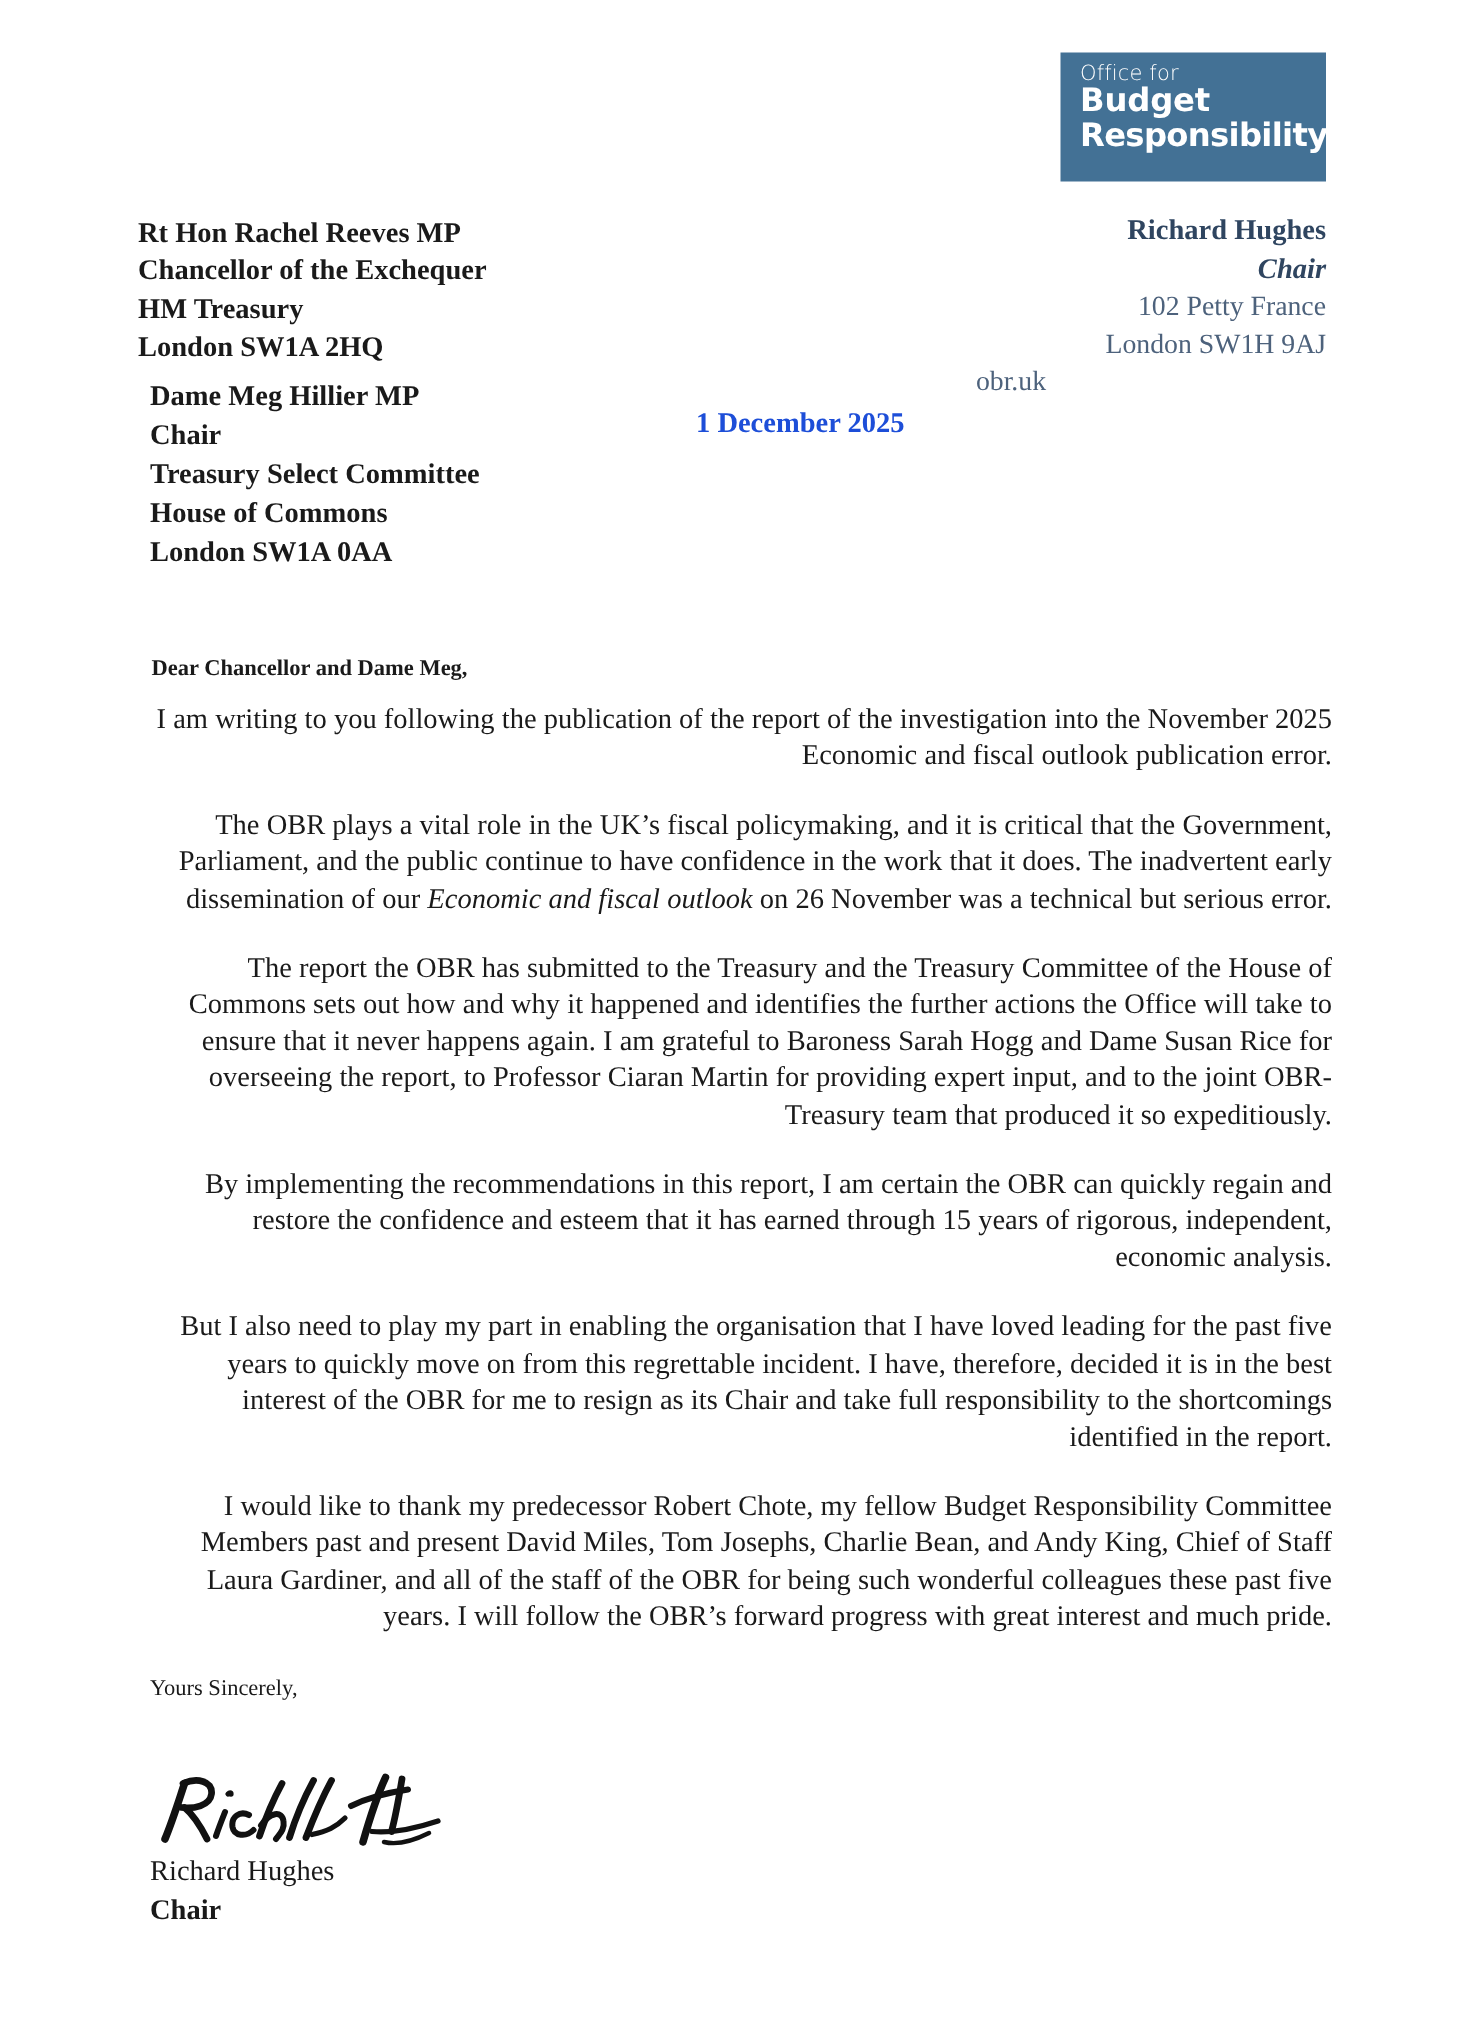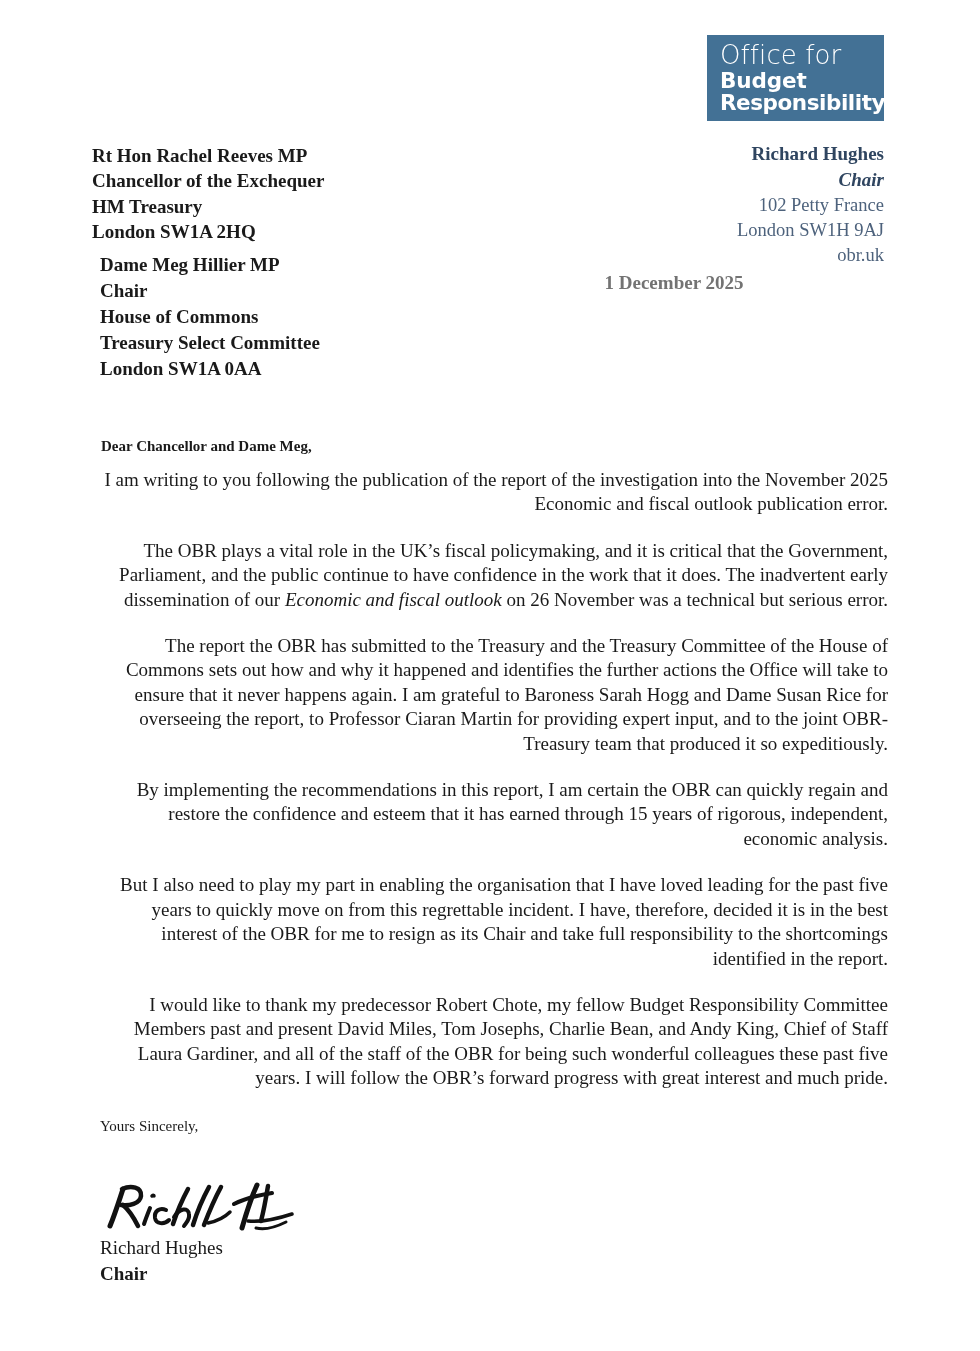--- a/index.html
+++ b/index.html
@@ -26,21 +26,21 @@
     width: 177px;
     height: 86px;
     background: #437195;
     box-sizing: border-box;
     padding: 7px 0 0 13px;
     font-family: "DejaVu Sans", "Liberation Sans", sans-serif;
     color: #ffffff;
     line-height: 1.06;
   }
   .logo-line1 {
-    font-size: 26px;
+    font-size: 14px;
     font-weight: 300;
     letter-spacing: 0.1px;
     display: block;
   }
   .logo-line2, .logo-line3 {
     font-size: 21.5px;
     font-weight: bold;
     letter-spacing: -0.1px;
     display: block;
   }
@@ -70,30 +70,31 @@
   }
   .sender-addr {
     display: block;
     font-size: 18.5px;
     color: #4d627c;
   }
   .sender-web {
     display: block;
     font-size: 18.5px;
     color: #4d627c;
+    text-align: center;
   }
   .letter-date {
     position: absolute;
     right: 96px;
     top: 272px;
     width: 420px;
-    text-align: center;
-    font-size: 19px;
-    font-weight: bold;
-    color: #737373;
+    text-align: left;
+    font-size: 19px;
+    font-weight: bold;
+    color: #1d4ed8;
   }
 
   
   .recipient-a {
     position: absolute;
     left: 92px;
     top: 143px;
     font-size: 19px;
     font-weight: bold;
     line-height: 1.335;
@@ -190,22 +191,22 @@
   <div class="recipient-a">
     <div>Rt Hon Rachel Reeves MP</div>
     <div>Chancellor of the Exchequer</div>
     <div>HM Treasury</div>
     <div>London SW1A 2HQ</div>
   </div>
 
   <div class="recipient-b">
     <div>Dame Meg Hillier MP</div>
     <div>Chair</div>
+    <div>Treasury Select Committee</div>
     <div>House of Commons</div>
-    <div>Treasury Select Committee</div>
     <div>London SW1A 0AA</div>
   </div>
 
   <div class="salutation">Dear Chancellor and Dame Meg,</div>
 
   <div class="body">
     <p>I am writing to you following the publication of the report of the investigation into the November 2025 Economic and fiscal outlook publication error.</p>
     <p><span>The OBR plays a vital role in the UK’s fiscal policymaking, and it is critical that the Government, Parliament, and the public continue to have confidence in the work that it does. The inadvertent early dissemination of our </span><em>Economic and fiscal outlook</em><span> on 26 November was a technical but serious error.</span></p>
     <p>The report the OBR has submitted to the Treasury and the Treasury Committee of the House of Commons sets out how and why it happened and identifies the further actions the Office will take to ensure that it never happens again. I am grateful to Baroness Sarah Hogg and Dame Susan Rice for overseeing the report, to Professor Ciaran Martin for providing expert input, and to the joint OBR-Treasury team that produced it so expeditiously.</p>
     <p>By implementing the recommendations in this report, I am certain the OBR can quickly regain and restore the confidence and esteem that it has earned through 15 years of rigorous, independent, economic analysis.</p>

